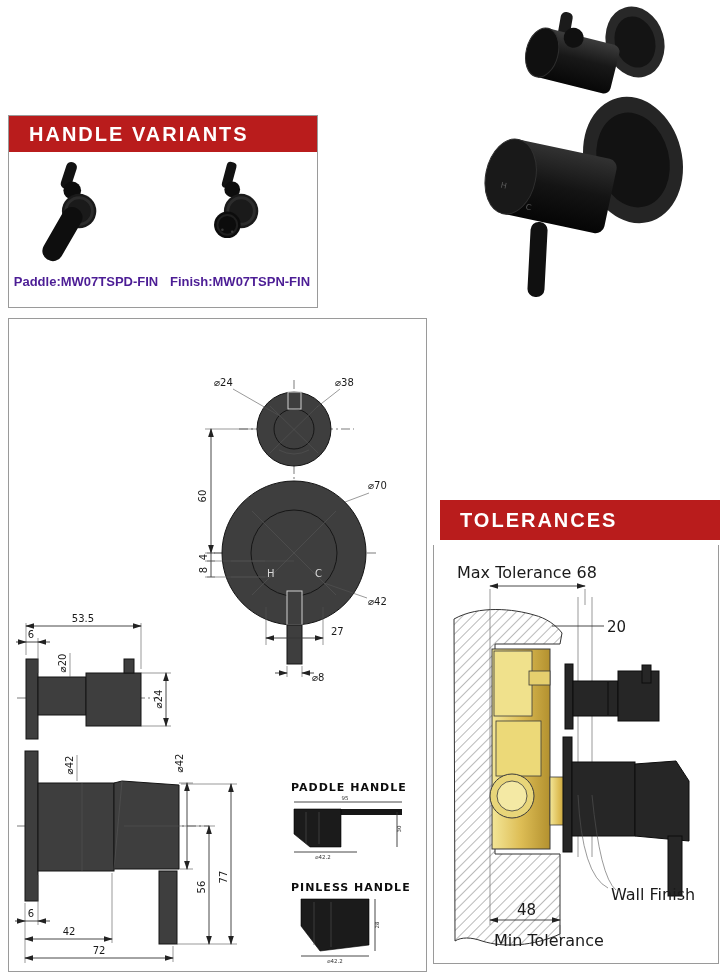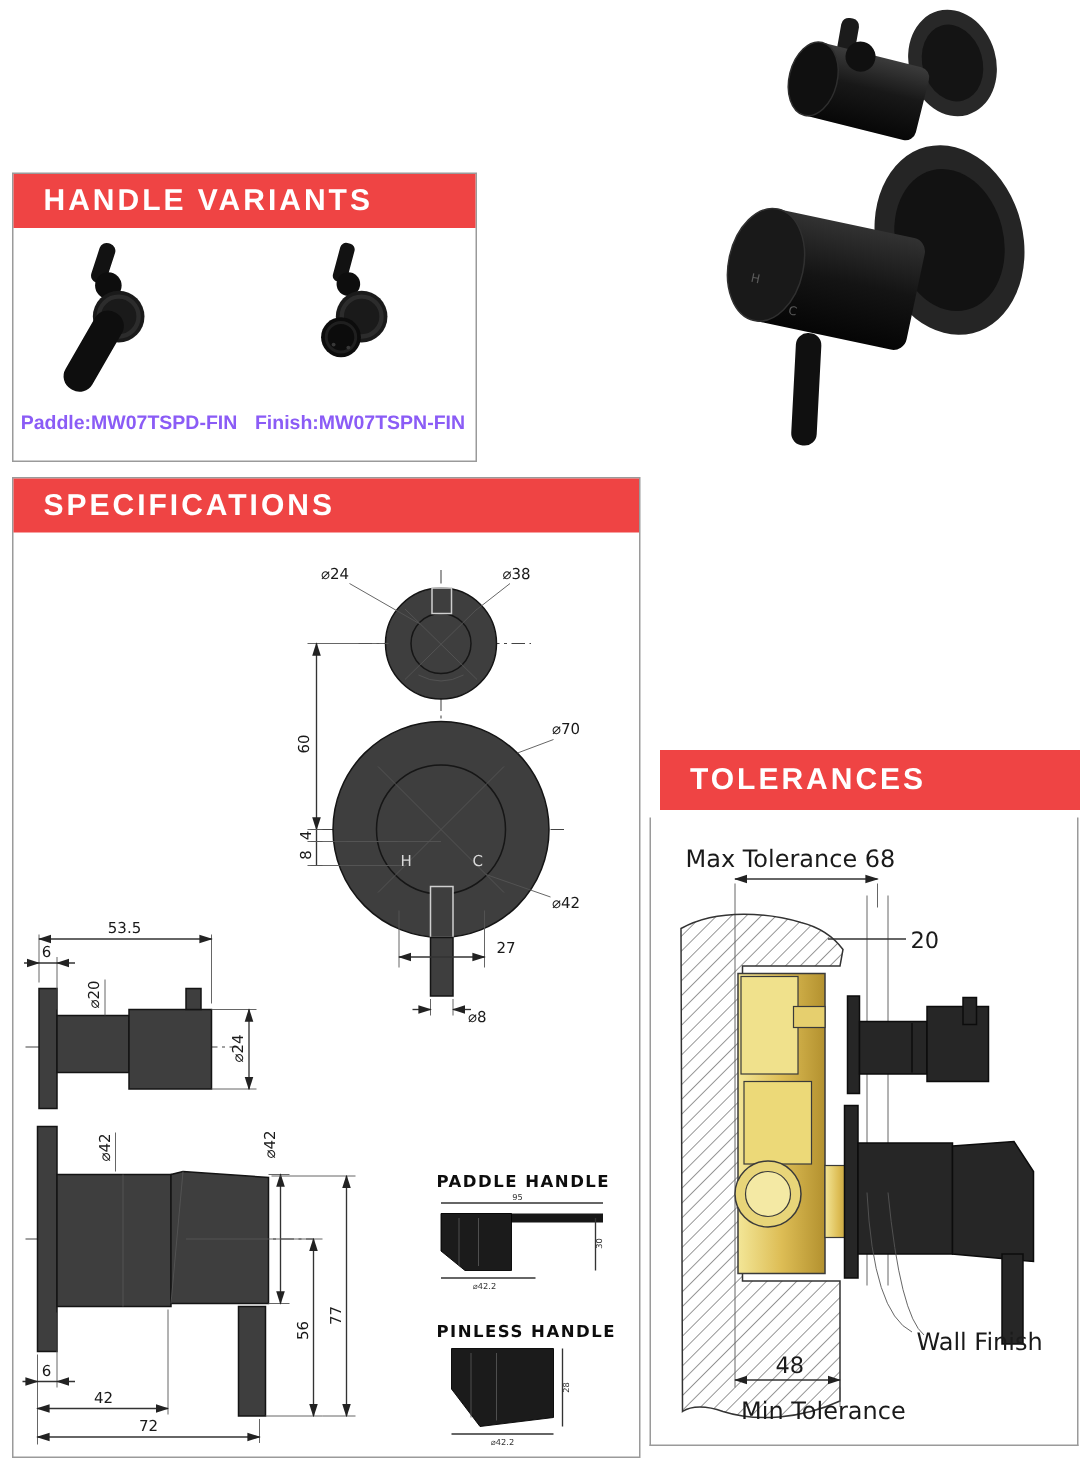--- a/index.html
+++ b/index.html
@@ -1,24 +1,24 @@
 <!DOCTYPE html>
 <html><head>
 <meta charset="utf-8">
 <style>
   html,body{margin:0;padding:0;}
   body{width:720px;height:975px;position:relative;background:#fff;
        font-family:"Liberation Sans",sans-serif;overflow:hidden;}
   .box{position:absolute;background:#fff;border:1px solid #9a9a9a;box-sizing:border-box;}
-  .bar{background:#ef4444;color:#fff;font-weight:bold;font-size:20px;letter-spacing:2px;
+  .bar{background:#b91c1c;color:#fff;font-weight:bold;font-size:20px;letter-spacing:2px;
        display:flex;align-items:center;padding-left:20px;height:36px;
        font-family:"Liberation Sans",sans-serif;}
   .variants-imgs{position:absolute;top:36px;left:0;right:0;height:122px;}
   .variants-labels{position:absolute;left:0;right:0;top:158px;display:flex;
-       font-size:13px;font-weight:600;color:#8b5cf6;}
+       font-size:13px;font-weight:600;color:#4c1d95;}
   .variants-labels span{flex:1;text-align:center;white-space:nowrap;}
   svg{position:absolute;}
   svg text{font-family:"DejaVu Sans",sans-serif;}
   .dim{font-size:10px;fill:#1a1a1a;}
   .dimS{font-size:5.5px;fill:#333;}
   .hc{font-size:10px;fill:#d8d8d8;}
   .hcp{font-size:8px;fill:#5a5a5a;}
   .mini{font-size:11px;font-weight:bold;letter-spacing:1px;fill:#0d0d0d;}
   .tol{font-size:16px;fill:#1a1a1a;}
   .toln{font-size:15px;fill:#1a1a1a;}
@@ -102,23 +102,20 @@
       <rect x="70" y="149" width="112" height="76" rx="9" fill="url(#mtl2)"></rect>
       <ellipse cx="80" cy="187" rx="25" ry="38" fill="#191919" stroke="#303030" stroke-width="1"></ellipse>
       <text class="hcp" x="72" y="200">H</text>
       <text class="hcp" x="101" y="216">C</text>
     </g>
     <rect x="99" y="222" width="17" height="75" rx="8" fill="#101010" transform="rotate(3 107 260)"></rect>
   </g>
 </svg>
 
 <section class="box" style="left:8px;top:318px;width:419px;height:654px;">
-  <div class="bar">
-    <span>SPECIFICATIONS</span>
-  </div>
   <svg style="left:0;top:36px;" width="417" height="616" viewBox="0 0 417 616">
     <defs>
       <marker id="ar" markerWidth="10" markerHeight="8" refX="9" refY="4" orient="auto-start-reverse">
         <path d="M0,0.8 L10,4 L0,7.2 Z" fill="#222"></path>
       </marker>
     </defs>
 
     <g>
       <line class="cl" x1="230" y1="74" x2="345" y2="74"></line>
       <line class="cl" x1="285" y1="25" x2="285" y2="198"></line>

